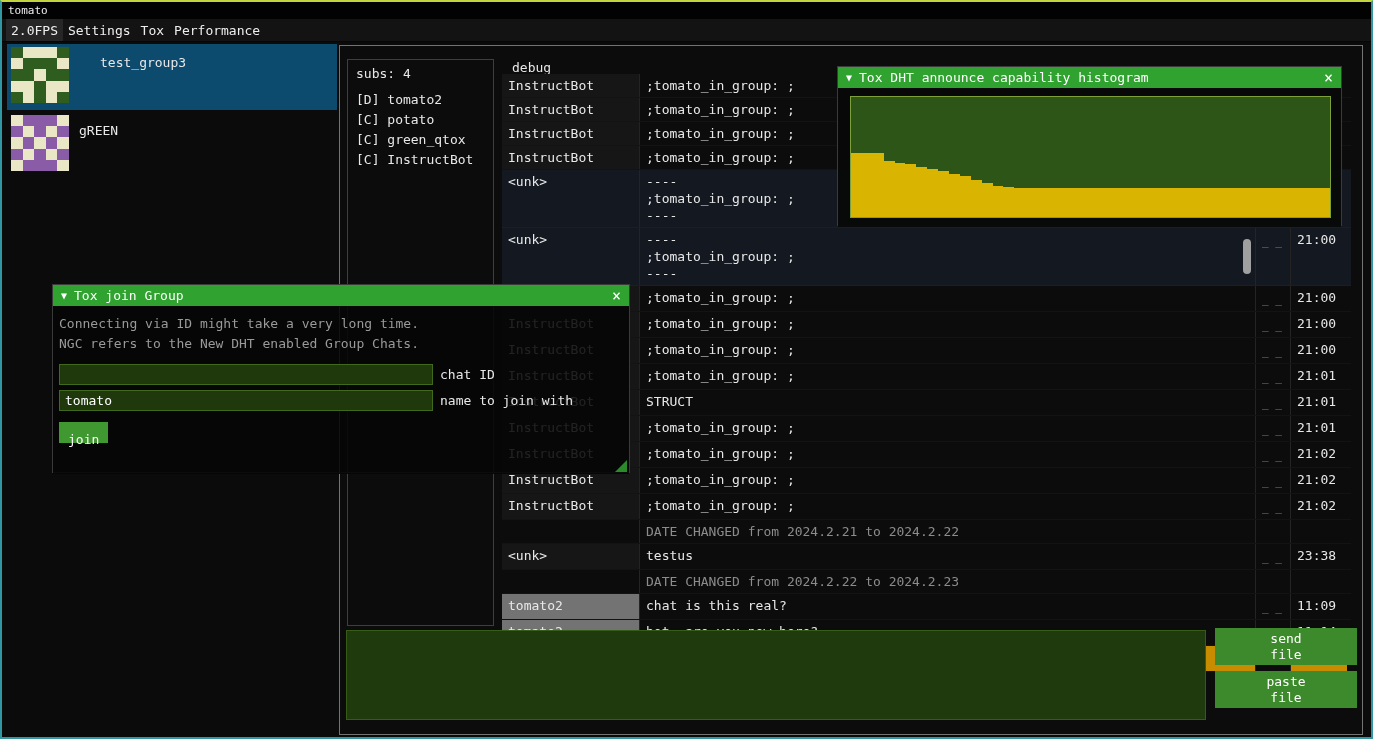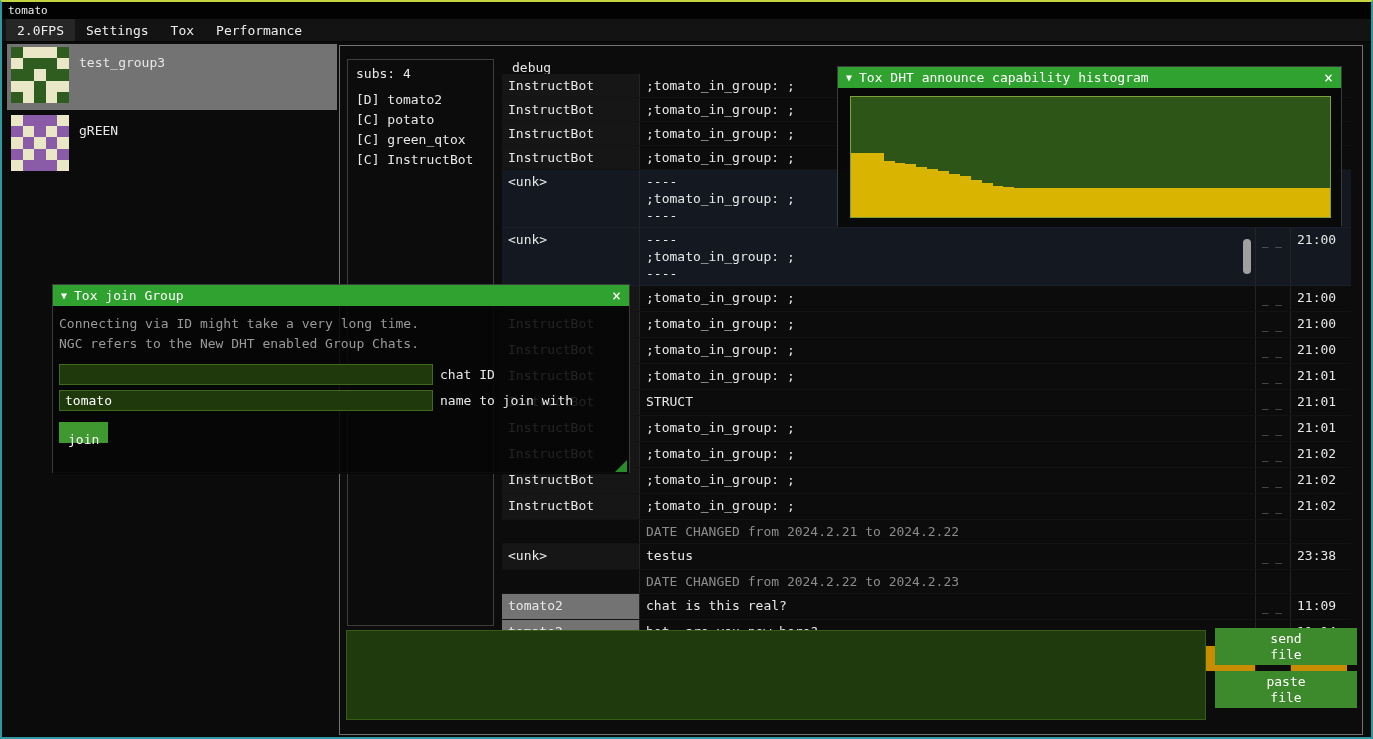--- a/index.html
+++ b/index.html
@@ -12,26 +12,26 @@
     position:relative; width:1373px; height:739px; background:#0b0b0b;
     border:2px solid #2f98a2; border-top:2px solid #c2d53e; overflow:hidden;
   }
   
   .titlebar { position:absolute; left:0; top:0; right:0; height:17px;
     background:#020202; font-size:11px; padding:2px 6px; color:#eee; }
   
   .menubar { position:absolute; left:0; top:17px; right:0; height:23px;
     background:#131313; display:flex; align-items:stretch; padding-left:4px;
     border-bottom:1px solid #060606; }
-  .menu-item { padding:4px 11px; color:#eee; cursor:default; }
+  .menu-item { padding:4px 5px; color:#eee; cursor:default; }
   .menu-item.active { background:#262626; }
   
   .sidebar { position:absolute; left:5px; top:42px; width:330px; }
   .group-row { display:flex; align-items:flex-start; padding:3px 4px; height:66px; margin-bottom:2px; }
-  .group-row.selected { background:#737373; }
+  .group-row.selected { background:#0c4a6e;gap:21px; }
   .avatar { width:58px; height:56px; display:grid; flex:none;
     grid-template-columns:repeat(5,1fr); grid-template-rows:repeat(5,1fr); }
   .group-label { margin-left:10px; margin-top:8px; }
   
   .main { position:absolute; left:337px; top:43px; width:1024px; height:690px;
     border:1px solid #737373; background:#0c0c0c; }
   
   .peers-panel { position:absolute; left:7px; top:13px; width:147px; height:567px;
     border:1px solid #3e3e3e; padding:6px 8px; }
   .peers-header { margin-bottom:9px; }

